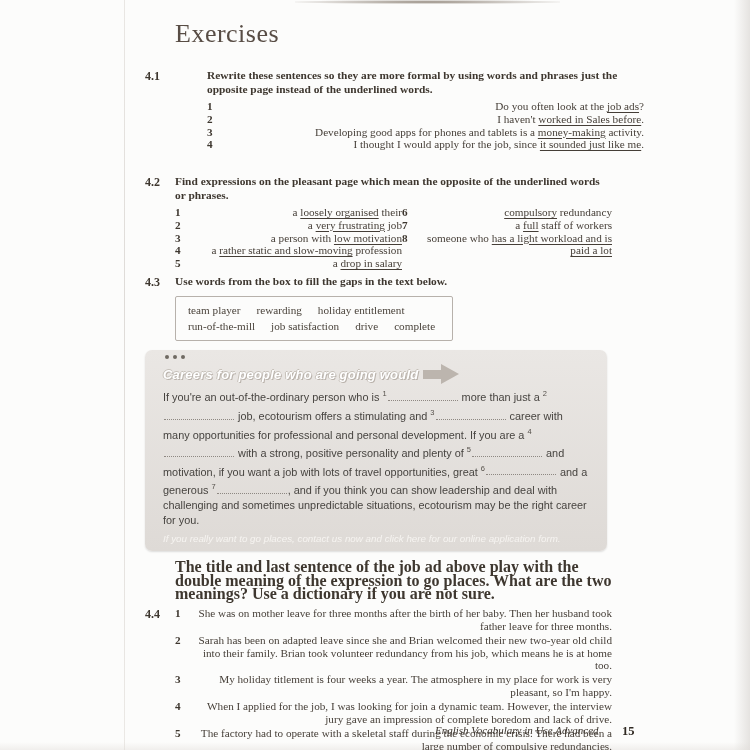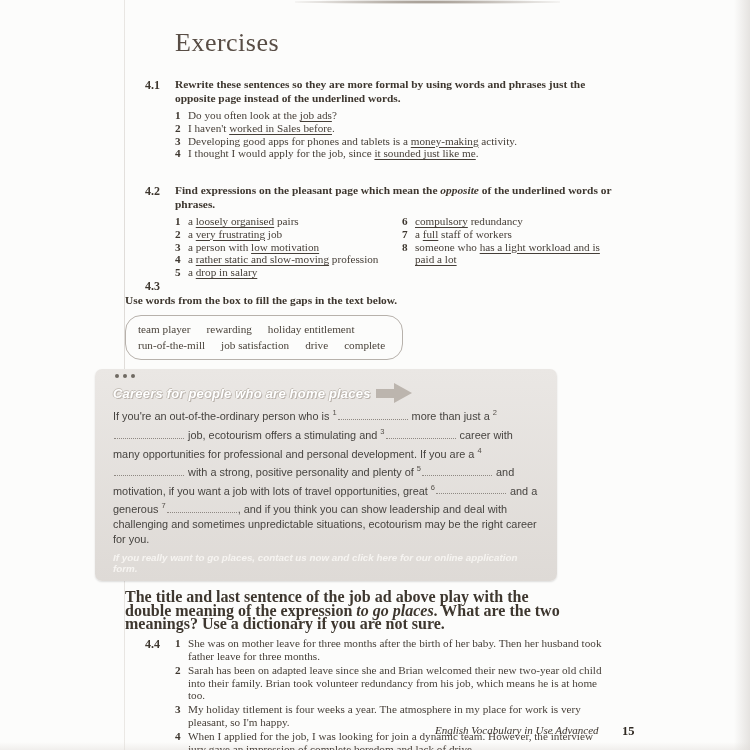--- a/index.html
+++ b/index.html
@@ -9,62 +9,62 @@
   .edge-left{position:absolute;left:124px;top:0;width:1px;height:100%;
              background:linear-gradient(#e6e3df,#d9d5d1 40%,#e8e5e1);opacity:.85;}
   .edge-right{position:absolute;right:0;top:0;width:16px;height:100%;
               background:linear-gradient(90deg,rgba(216,212,208,0),rgba(210,206,202,.55));}
   .edge-top-smudge{position:absolute;left:295px;top:0;width:265px;height:4px;
               background:radial-gradient(ellipse at center,rgba(75,58,40,.6),rgba(75,58,40,0) 78%);}
   .edge-bottom{position:absolute;left:0;bottom:0;width:100%;height:8px;
               background:linear-gradient(rgba(222,218,214,0),rgba(222,218,214,.4));}
 
   .content{position:absolute;left:125px;top:0;width:610px;padding-top:12px;}
-  .page-title{margin:16px 0 20px 50px;font-size:26px;line-height:30px;font-weight:400;
+  .page-title{margin:7px 0 20px 50px;font-size:26px;line-height:30px;font-weight:400;
               color:#584d45;letter-spacing:.5px;}
 
   .ex{display:flex;}
   .ex-num{width:30px;margin-left:20px;flex:none;font-weight:bold;font-size:12px;color:#3e372f;}
   .ex-body{width:437px;flex:none;}
   .instr{font-weight:bold;font-size:11.4px;line-height:13.6px;margin-bottom:4px;color:#3e372f;}
   .item{display:flex;font-size:11.2px;line-height:12.7px;}
   .inum{width:13px;flex:none;font-weight:bold;color:#3e372f;}
-  .itext{flex:1;}
+  .itext{flex:1;text-align:right;}
   .u{text-decoration:underline;text-underline-offset:1.5px;}
-  .i{font-style:italic;}
-
-  .mt41{margin-top:5px;} .mt42{margin-top:24px;} .mt43{flex-direction:column;}
+  .i{}
+
+  .mt41{margin-top:5px;gap:32px;} .mt42{margin-top:24px;} .mt43{margin-top:5px;}
   .mt44{margin-top:6px;}
 
   .cols{display:flex;}
   .col-left{width:227px;flex:none;}
   .col-right{width:210px;flex:none;}
 
-  .word-box{margin-top:8px;width:252px;border:1px solid #b7b1ab;border-radius:16px;
+  .word-box{margin-top:8px;width:252px;border:1px solid #b7b1ab;border-radius:2px;
             padding:6px 12px 7px;font-size:11.2px;line-height:14px;color:#4a433b;}
   .wrow{display:flex;column-gap:16px;}
   .wrow + .wrow{margin-top:2px;}
 
   .ad-box{margin:9px 0 0 -30px;width:462px;border-radius:7px;
           background:linear-gradient(#eae7e4,#dedad6);box-shadow:0 1px 2px rgba(0,0,0,.13);
           padding:3px 0 2px;}
   .chrome{height:8px;display:flex;align-items:center;gap:4px;padding-left:20px;}
   .dot{width:4px;height:4px;border-radius:50%;background:#6f6a63;}
   .banner{display:flex;align-items:center;height:20px;margin:3px 0 2px 18px;}
   .banner-title{font-family:"Liberation Sans",sans-serif;font-weight:bold;font-style:italic;
           font-size:13px;color:#ffffff;letter-spacing:.2px;
           text-shadow:1px 1px 0 #bab3ac,-1px 0 0 #c6c0b9,0 -1px 0 #c6c0b9;}
   .arrow-tail{width:18px;height:9px;background:#bcb5ae;margin-left:5px;}
   .arrow-head{width:0;height:0;border-top:10px solid transparent;border-bottom:10px solid transparent;
           border-left:18px solid #bcb5ae;}
   .ad-text{margin:2px 18px 0;font-family:"Liberation Sans",sans-serif;font-size:10.9px;
           line-height:15px;color:#474440;}
   sup.gnum{font-size:7.5px;color:#55504a;}
   .gapline{display:inline-block;width:70px;height:8px;border-bottom:1px dotted #8e8882;margin:0 1px;}
-  .ad-footer{margin:5px 18px 5px;font-family:"Liberation Sans",sans-serif;font-weight:bold;
+  .ad-footer{margin:5px 18px 5px;font-family:"Liberation Sans",sans-serif;font-weight:normal;
           font-style:italic;font-size:9.8px;color:#f9f7f4;opacity:.9;}
 
   .note{margin-top:9px;font-weight:bold;font-size:16px;line-height:13.6px;color:#3e372f;}
 
   .items44 .item{font-size:11.2px;line-height:12.9px;margin-bottom:1px;}
 
   .pfooter{position:absolute;top:724px;left:0;width:750px;height:20px;}
   .pfooter .book{position:absolute;left:435px;font-style:italic;font-size:11px;color:#3a332c;}
   .pfooter .pnum{position:absolute;left:622px;font-weight:bold;font-size:12.5px;color:#2f2922;}
 </style>
@@ -107,21 +107,21 @@
     </div>
 
     <div class="ex mt42">
       <div class="ex-num">4.2</div>
       <div class="ex-body">
         <div class="instr"><span>Find expressions on the pleasant page which mean the </span><span class="i">opposite</span><span> of the underlined words or phrases.</span></div>
         <div class="cols">
           <div class="col-left">
               <div class="item">
                 <span class="inum">1</span>
-                <span class="itext"><span>a </span><span class="u">loosely organised</span><span> pairs</span></span>
+                <span class="itext"><span>a </span><span class="u">loosely organised</span><span> their</span></span>
               </div>
               <div class="item">
                 <span class="inum">2</span>
                 <span class="itext"><span>a </span><span class="u">very frustrating</span><span> job</span></span>
               </div>
               <div class="item">
                 <span class="inum">3</span>
                 <span class="itext"><span>a person with </span><span class="u">low motivation</span></span>
               </div>
               <div class="item">
@@ -170,21 +170,21 @@
             </div>
           </div>
 
         <div class="ad-box">
           <div class="chrome">
             <span class="dot"></span>
               <span class="dot"></span>
               <span class="dot"></span>
           </div>
           <div class="banner">
-            <span class="banner-title">Careers for people who are home places</span>
+            <span class="banner-title">Careers for people who are going would</span>
             <span class="arrow-tail"></span>
             <span class="arrow-head"></span>
           </div>
           <div class="ad-text"><span>If you're an out-of-the-ordinary person who is </span><sup class="gnum">1</sup><span class="gapline"></span><span> more than just a </span><sup class="gnum">2</sup><span class="gapline"></span><span> job, ecotourism offers a stimulating and </span><sup class="gnum">3</sup><span class="gapline"></span><span> career with many opportunities for professional and personal development. If you are a </span><sup class="gnum">4</sup><span class="gapline"></span><span> with a strong, positive personality and plenty of </span><sup class="gnum">5</sup><span class="gapline"></span><span> and motivation, if you want a job with lots of travel opportunities, great </span><sup class="gnum">6</sup><span class="gapline"></span><span> and a generous </span><sup class="gnum">7</sup><span class="gapline"></span><span>, and if you think you can show leadership and deal with challenging and sometimes unpredictable situations, ecotourism may be the right career for you.</span></div>
           <div class="ad-footer">If you really want to go places, contact us now and click here for our online application form.</div>
         </div>
 
         <div class="note"><span>The title and last sentence of the job ad above play with the double meaning of the expression </span><span class="i">to go places</span><span>. What are the two meanings? Use a dictionary if you are not sure.</span></div>
       </div>
     </div>

